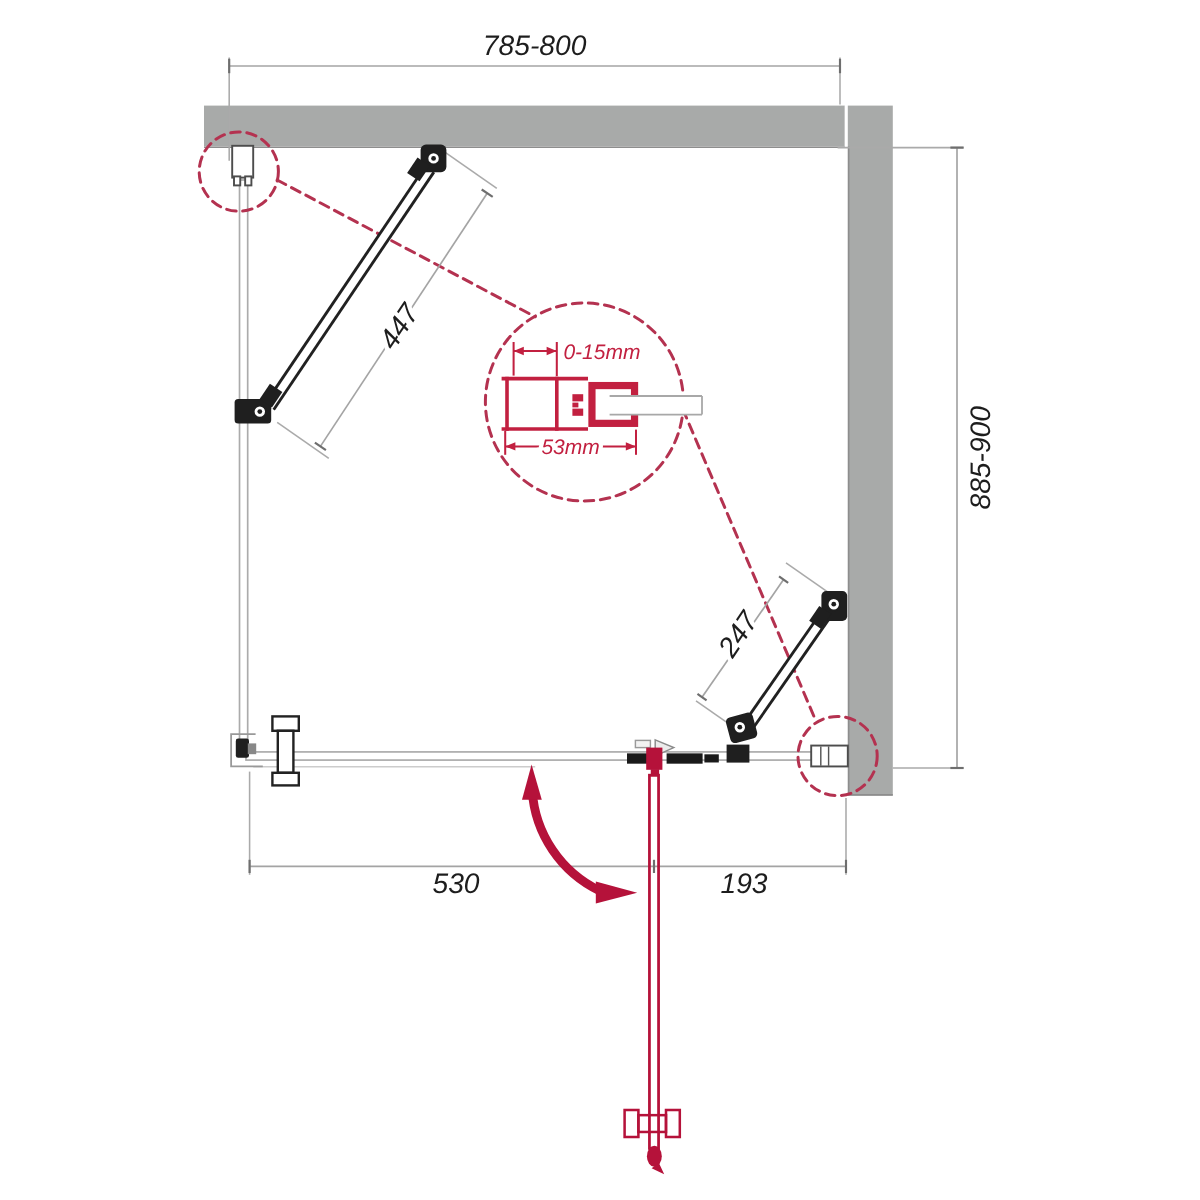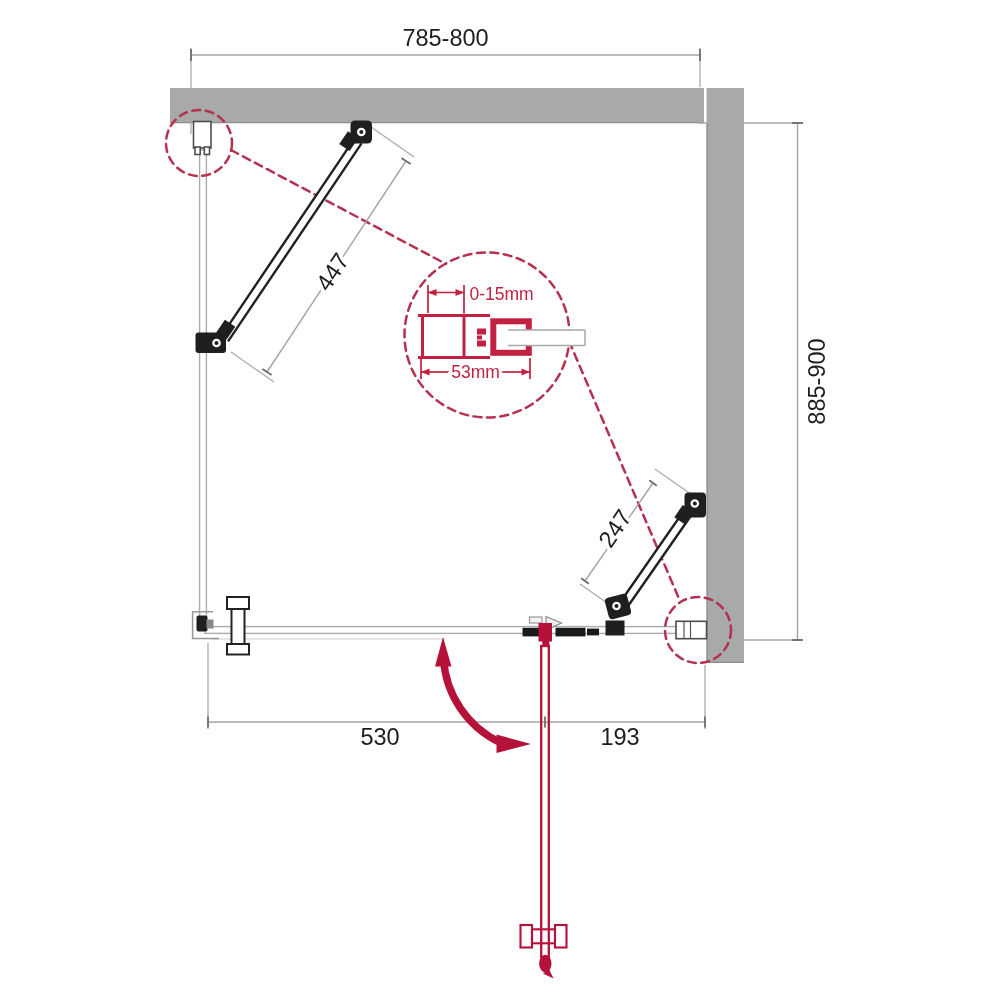--- a/index.html
+++ b/index.html
@@ -1,17 +1,17 @@
 <!DOCTYPE html>
 <html><head>
 <meta charset="utf-8">
 <style>
   html,body{margin:0;padding:0;background:#ffffff;}
   .stage{width:1000px;height:1000px;position:relative;background:#fff;overflow:hidden;
-         font-family:"Liberation Sans", sans-serif;}
+         font-family:"Liberation Sans", sans-serif;font-style:italic;}
   svg{display:block}
   
   .ext  {stroke:#aaaaaa;stroke-width:1.3;fill:none}
   .diml {stroke:#a4a4a4;stroke-width:1.4;fill:none}
   .tick {stroke:#6e6e6e;stroke-width:1.8;fill:none}
   .faint{stroke:#cccccc;stroke-width:1.2;fill:none}
   .dimtext{font-family:"Liberation Sans",sans-serif;font-size:23.5px;fill:#1d1d1d}
   .halo{paint-order:stroke;stroke:#ffffff;stroke-width:7px;}
   
   .wall-edge{stroke:#8d8d8d;stroke-width:1.3;fill:none}

